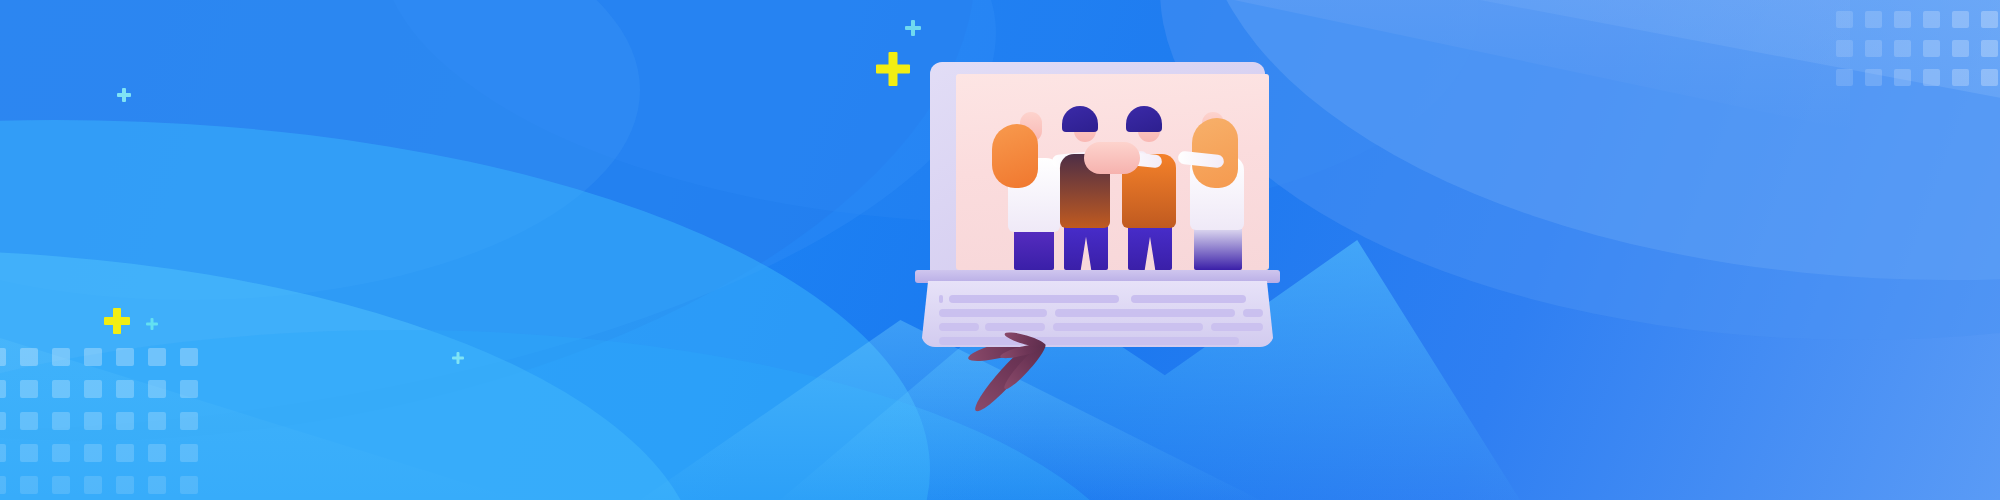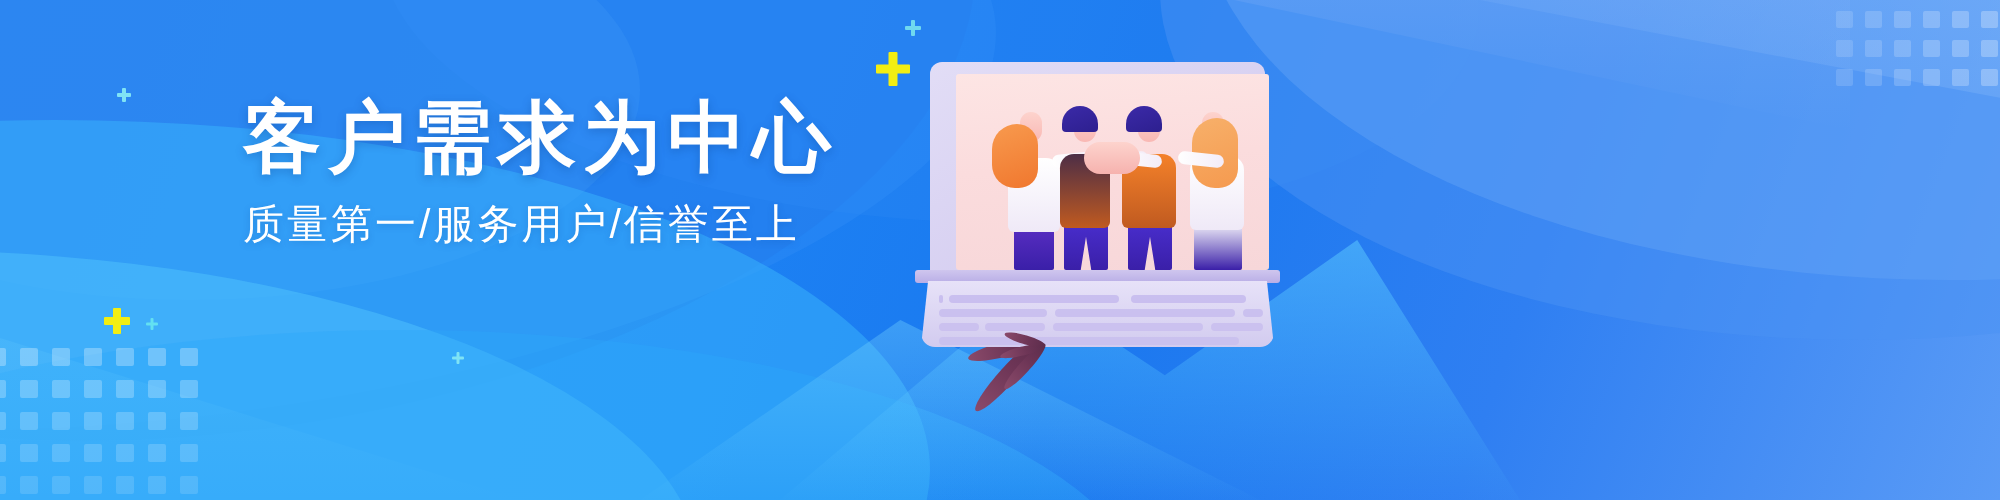--- a/index.html
+++ b/index.html
@@ -175,24 +175,20 @@
   <div id="plus-layer" class="layer">
       <div class="plus" style="left: 876px; top: 52px; width: 34px; height: 34px; color: rgb(242, 238, 18); --t: 9px;"></div>
       <div class="plus" style="left: 905px; top: 20px; width: 16px; height: 16px; color: rgb(111, 217, 239); --t: 4px;"></div>
       <div class="plus" style="left: 104px; top: 308px; width: 26px; height: 26px; color: rgb(242, 238, 18); --t: 8px;"></div>
       <div class="plus" style="left: 146px; top: 318px; width: 12px; height: 12px; color: rgb(99, 224, 242); --t: 3px;"></div>
       <div class="plus" style="left: 117px; top: 88px; width: 14px; height: 14px; color: rgb(127, 227, 245); --t: 4px;"></div>
       <div class="plus" style="left: 1112px; top: 322px; width: 22px; height: 22px; color: rgb(88, 212, 239); --t: 6px;"></div>
       <div class="plus" style="left: 452px; top: 352px; width: 12px; height: 12px; color: rgb(127, 227, 245); --t: 3px;"></div>
     </div>
 
-  <div class="text-block">
-    <div class="headline">客户需求为中心</div>
-    <div class="subline">质量第一/服务用户/信誉至上</div>
-  </div>
 
   <div id="leaf-layer" style="position:absolute;left:900px;top:228px;width:140px;height:120px;">
       <div class="leaf" style="width: 96px; height: 17px; right: 0px; bottom: 0px; background: linear-gradient(90deg, rgb(138, 74, 106) 0%, rgb(109, 53, 86) 60%, rgb(93, 45, 76) 100%); border-radius: 50%; transform: rotate(-48deg); transform-origin: 100% 50%;"></div>
       <div class="leaf" style="width: 74px; height: 15px; right: 0px; bottom: 0px; background: linear-gradient(90deg, rgb(138, 74, 106) 0%, rgb(109, 53, 86) 60%, rgb(93, 45, 76) 100%); border-radius: 50%; transform: rotate(-14deg); transform-origin: 100% 50%;"></div>
       <div class="leaf" style="width: 68px; height: 15px; right: 0px; bottom: 0px; background: linear-gradient(90deg, rgb(138, 74, 106) 0%, rgb(109, 53, 86) 60%, rgb(93, 45, 76) 100%); border-radius: 50%; transform: rotate(16deg); transform-origin: 100% 50%;"></div>
     </div>
 
   <div class="laptop">
     <div class="lid">
       <div class="screen">

